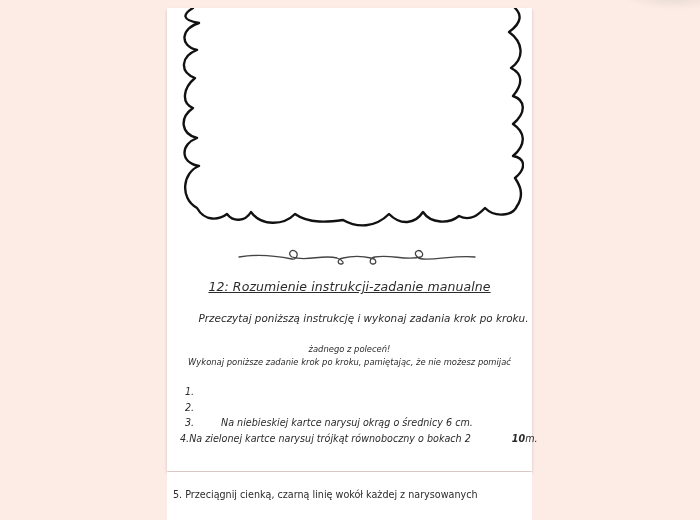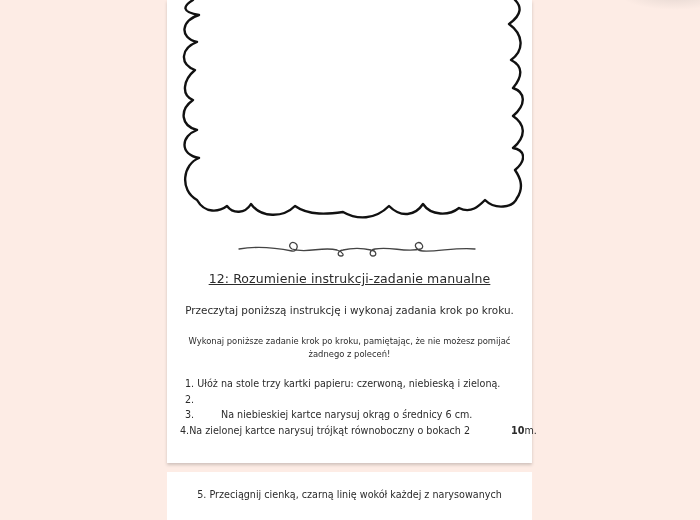--- a/index.html
+++ b/index.html
@@ -27,23 +27,24 @@
       border-radius: 50%;
       background: radial-gradient(ellipse at center, rgba(200,190,185,0.45), rgba(253,236,229,0) 70%);
     }
     .page {
       position: absolute;
       left: 167px;
       width: 365px;
       background: #ffffff;
     }
     .page-1 {
-      top: 0;
+      top: 8px;
       height: 463px;
       box-shadow: 0 2px 3px rgba(0,0,0,0.18);
+      font-style: italic;
     }
     .page-2 {
       top: 472px;
       height: 60px;
     }
     .frame {
       position: absolute;
       left: 12px;
       top: 0;
       width: 345px;
@@ -68,20 +69,21 @@
       letter-spacing: 0.1px;
     }
     .subtitle {
       position: absolute;
       left: 0;
       width: 365px;
       top: 304px;
       text-align: center;
       font-size: 10.4px;
       color: #2b2b2b;
+      padding-left: 14px;
     }
     .note {
       position: absolute;
       left: 6px;
       width: 353px;
       top: 335px;
       text-align: center;
       font-size: 8.4px;
       line-height: 13px;
       color: #2b2b2b;
@@ -103,21 +105,21 @@
       display: inline-block;
     }
     .step.indent .num { width: 38px; }
     .step.indent.s3 .num { width: 36px; }
     .step .bold-part { font-weight: bold; padding-left: 41px; }
     .step5 {
       position: absolute;
       left: 6px;
       top: 15px;
       width: 353px;
-      text-align: center;
+      text-align: left;
       font-size: 9.6px;
       line-height: 16px;
       color: #2b2b2b;
     }
   </style>
 </head>
 <body>
 
 <div class="viewport">
   <div class="corner-shadow"></div>
@@ -150,27 +152,27 @@
                C 344 14, 342 6, 336 0" fill="none" stroke="#111" stroke-width="2.4" stroke-linejoin="round" stroke-linecap="round"></path>
     </svg>
 
     <svg class="divider" viewBox="0 0 240 22" xmlns="http://www.w3.org/2000/svg">
       <path d="M 2 13 C 20 10, 40 12, 55 15 C 60 16, 62 9, 58 7 C 54 5, 50 10, 55 13 C 70 18, 85 10, 100 14 C 106 16, 108 20, 104 20 C 100 20, 100 15, 106 14 C 114 12, 126 12, 134 14 C 140 15, 140 20, 136 20 C 132 20, 132 14, 138 13 C 154 10, 168 17, 184 13 C 188 11, 184 5, 180 7 C 176 9, 180 15, 186 15 C 200 16, 220 11, 238 13" fill="none" stroke="#444" stroke-width="1.3" stroke-linecap="round"></path>
     </svg>
 
     <div class="title">12: Rozumienie instrukcji-zadanie manualne</div>
     <div class="subtitle">Przeczytaj poniższą instrukcję i wykonaj zadania krok po kroku.</div>
     <div class="note">
+      <div>żadnego z poleceń!</div>
       <div>Wykonaj poniższe zadanie krok po kroku, pamiętając, że nie możesz pomijać</div>
-      <div>żadnego z poleceń!</div>
     </div>
 
     <div class="steps">
       <div class="step" style="padding-left:8px;">
-        <span class="num">1.</span>&nbsp;<span>Ułóż na stole trzy kartki papieru: czerwoną, niebieską i zieloną.</span>
+        <span class="num">1.</span>&nbsp;
       </div>
       <div class="step indent" style="padding-left:8px;">
         <span class="num">2.</span>
       </div>
       <div class="step indent s3" style="padding-left:8px;">
         <span class="num">3.</span>
           <span>Na niebieskiej kartce narysuj okrąg o średnicy 6 cm.</span>
       </div>
       <div class="step" style="padding-left:3px;">
         <span class="num">4.</span>

